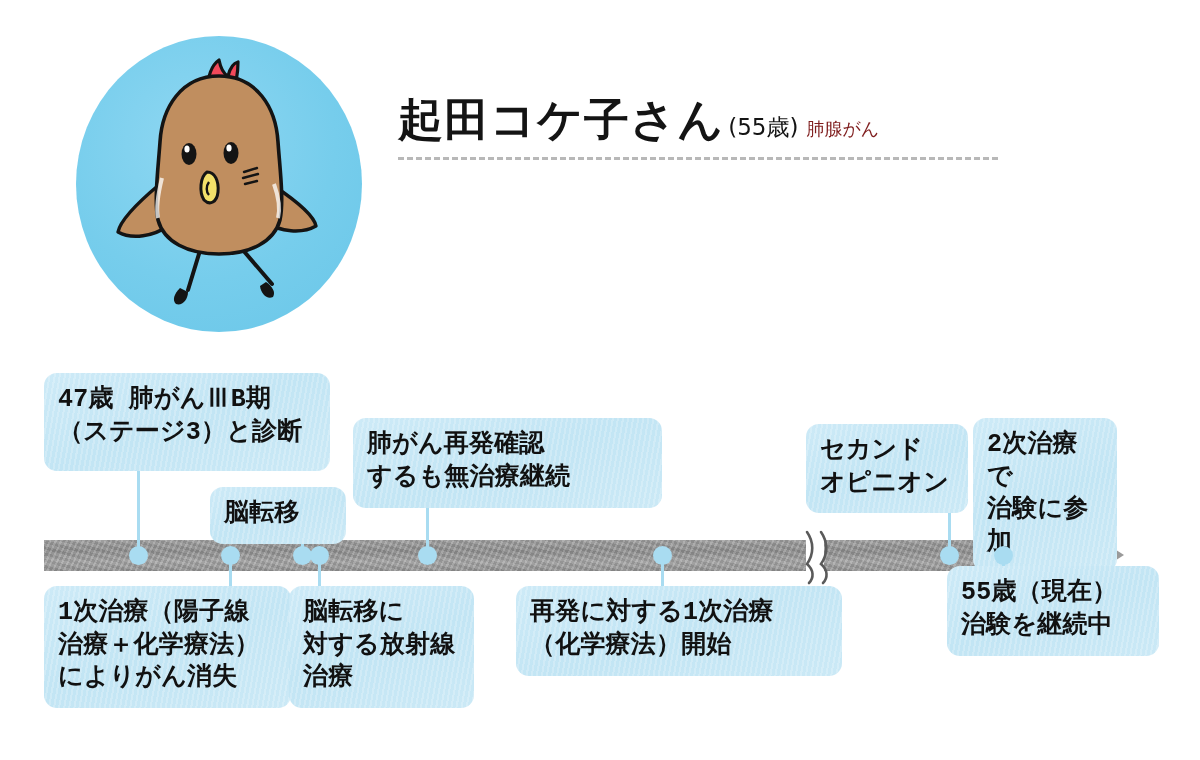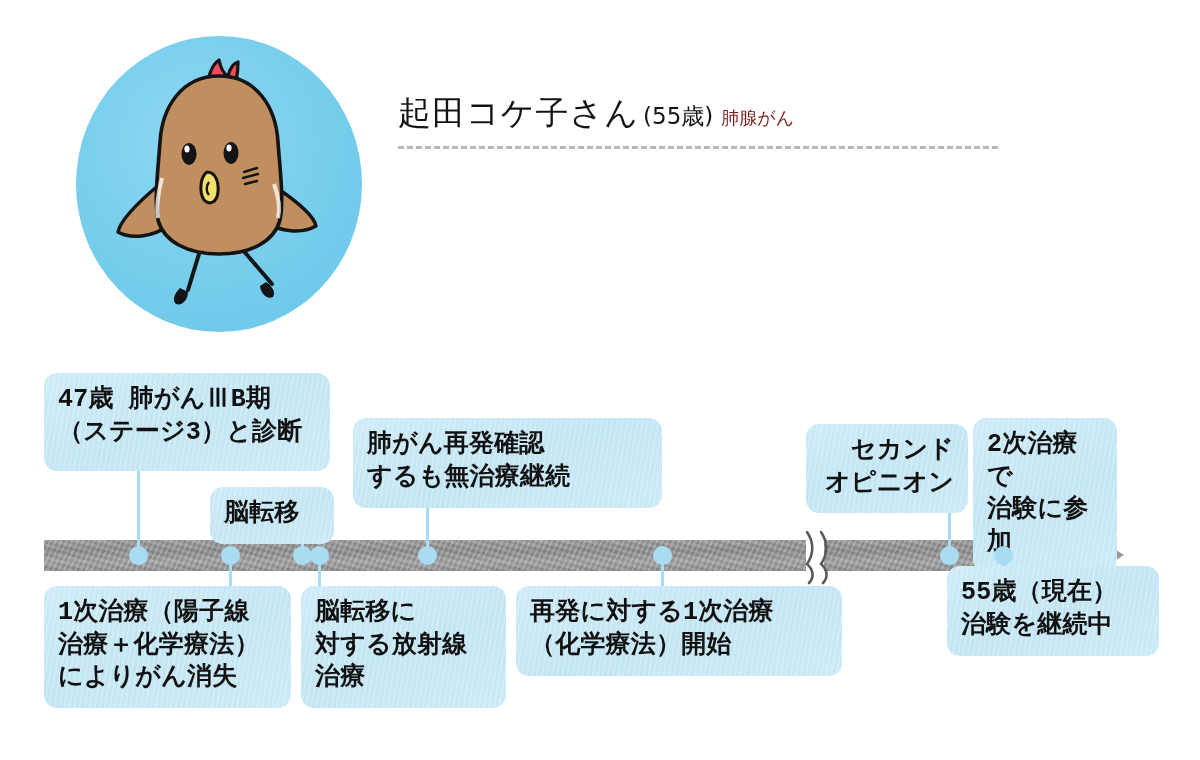--- a/index.html
+++ b/index.html
@@ -48,22 +48,22 @@
     left: 398px;
     top: 96px;
     width: 620px;
   }
   .title-line {
     display: flex;
     align-items: baseline;
     white-space: nowrap;
   }
   .title-name {
-    font-size: 33px;
-    font-weight: 400;
+    font-size: 45px;
+    font-weight: 700;
     color: #141414;
     letter-spacing: 1px;
     line-height: 1.05;
   }
   .title-age {
     font-size: 23px;
     color: #141414;
     margin-left: 4px;
     letter-spacing: 0px;
   }
@@ -220,37 +220,37 @@
       <div class="dot" style="left: 138px; top: 546px;"></div>
       <div class="label-box" style="left: 44px; top: 373px; width: 286px; min-height: 98px;">47歳 肺がんⅢB期
 （ステージ3）と診断</div>
       <div class="conn" style="left: 230px; top: 555.5px; height: 32.5px;"></div>
       <div class="dot" style="left: 230px; top: 546px;"></div>
       <div class="label-box" style="left: 44px; top: 586px; width: 247px; min-height: 121px;">1次治療（陽子線
 治療＋化学療法）
 によりがん消失</div>
       <div class="conn" style="left: 302px; top: 535px; height: 20.5px;"></div>
       <div class="dot" style="left: 302px; top: 546px;"></div>
-      <div class="label-box" style="left: 210px; top: 487px; width: 124px; min-height: 50px;">脳転移</div>
+      <div class="label-box" style="left: 210px; top: 487px; width: 136px; min-height: 50px;">脳転移</div>
       <div class="conn" style="left: 319px; top: 555.5px; height: 32.5px;"></div>
       <div class="dot" style="left: 319px; top: 546px;"></div>
-      <div class="label-box" style="left: 301px; top: 586px; width: 205px; min-height: 121px;">脳転移に
+      <div class="label-box" style="left: 289px; top: 586px; width: 185px; min-height: 121px;">脳転移に
 対する放射線
 治療</div>
       <div class="conn" style="left: 427px; top: 506px; height: 49.5px;"></div>
       <div class="dot" style="left: 427px; top: 546px;"></div>
       <div class="label-box" style="left: 353px; top: 418px; width: 309px; min-height: 90px;">肺がん再発確認
 するも無治療継続</div>
       <div class="conn" style="left: 662px; top: 555.5px; height: 32.5px;"></div>
       <div class="dot" style="left: 662px; top: 546px;"></div>
       <div class="label-box" style="left: 516px; top: 586px; width: 326px; min-height: 90px;">再発に対する1次治療
 （化学療法）開始</div>
       <div class="conn" style="left: 949px; top: 506px; height: 49.5px;"></div>
       <div class="dot" style="left: 949px; top: 546px;"></div>
-      <div class="label-box" style="left: 806px; top: 424px; width: 162px; min-height: 84px; text-align: right;">セカンド
+      <div class="label-box" style="left: 806px; top: 424px; width: 162px; min-height: 84px;">セカンド
 オピニオン</div>
       <div class="conn" style="left: 1003px; top: 506px; height: 49.5px;"></div>
       <div class="dot" style="left: 1003px; top: 546px;"></div>
       <div class="label-box" style="left: 973px; top: 418px; width: 144px; min-height: 90px;">2次治療で
 治験に参加</div>
       <div class="conn" style="left: 1003px; top: 555.5px; height: 32.5px;"></div>
       <div class="dot" style="left: 1003px; top: 546px;"></div>
       <div class="label-box" style="left: 947px; top: 566px; width: 212px; min-height: 90px;">55歳（現在）
 治験を継続中</div>
     </div>

